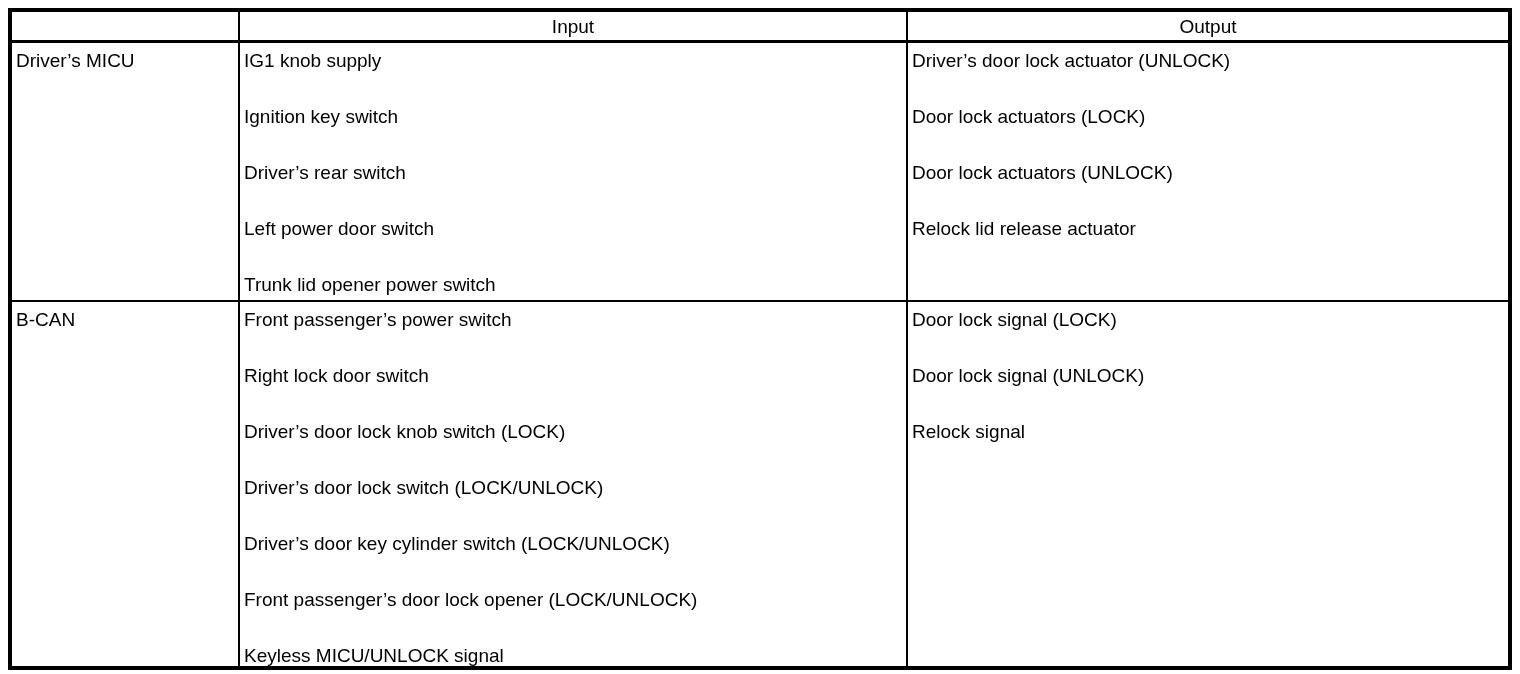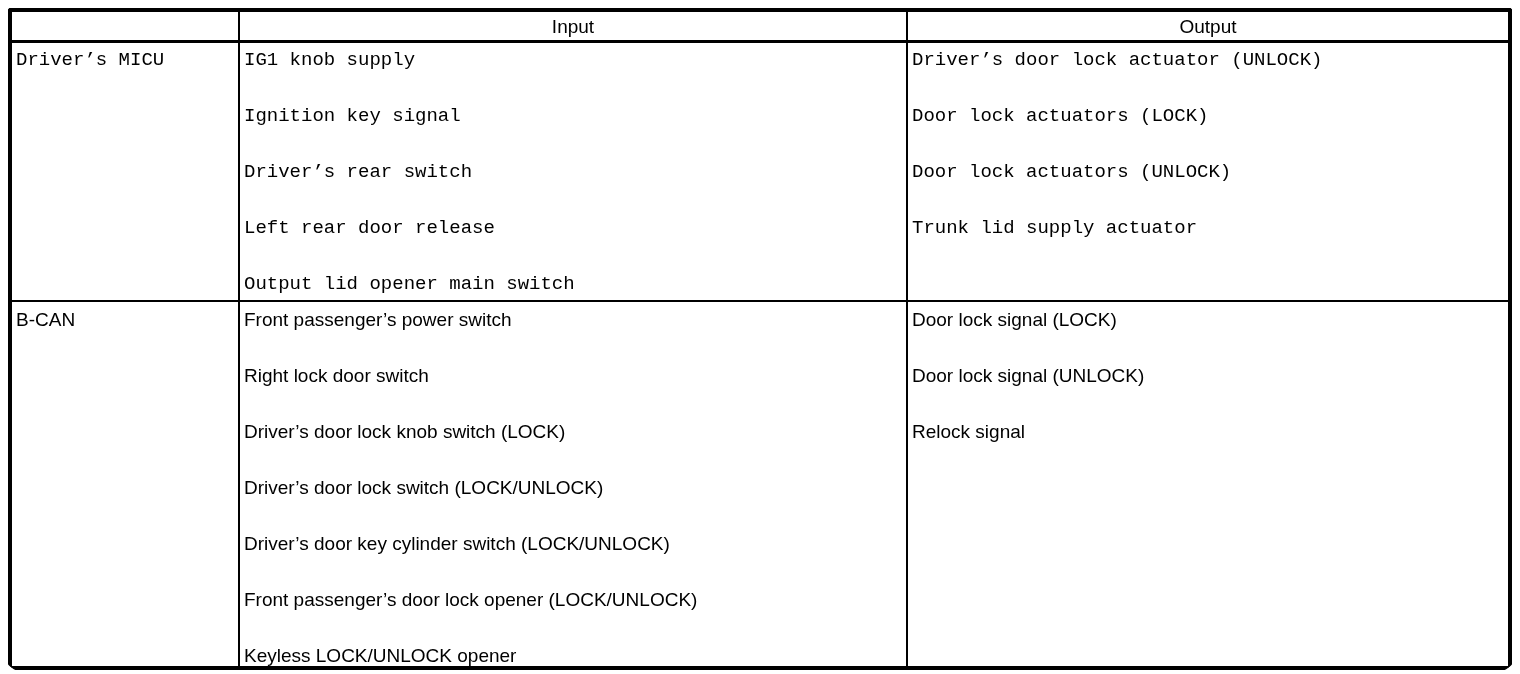--- a/index.html
+++ b/index.html
@@ -10,21 +10,20 @@
     height: 674px;
     font-family: "Liberation Sans", sans-serif;
     color: #000000;
   }
   .page {
     position: relative;
     width: 1520px;
     height: 674px;
     background: #ffffff;
     overflow: hidden;
-    border-radius: 30px;
   }
   table.io-table {
     position: absolute;
     left: 8px;
     top: 8px;
     width: 1500px;
     height: 659px;
     border-collapse: collapse;
     table-layout: fixed;
     background: #ffffff;
@@ -48,21 +47,20 @@
     padding: 0;
     line-height: 21px;
   }
   .io-table tbody td {
     vertical-align: top;
     text-align: left;
     padding: 7px 6px 0 4px;
   }
   .io-table tbody tr.row-micu td {
     height: 250px;
-    font-family: Liberation Mono, monospace;
   }
   .cell-line {
     margin: 0 0 35px 0;
     line-height: 21px;
     white-space: nowrap;
   }
   .cell-line:last-child {
     margin-bottom: 0;
   }
 </style>
@@ -83,44 +81,44 @@
         <th>Output</th>
       </tr>
     </thead>
     <tbody>
       <tr class="row-micu">
         <td>
           <p class="cell-line">Driver’s MICU</p>
         </td>
         <td>
           <p class="cell-line">IG1 knob supply</p>
-          <p class="cell-line">Ignition key signal</p>
+          <p class="cell-line">Ignition key switch</p>
           <p class="cell-line">Driver’s rear switch</p>
-          <p class="cell-line">Left rear door release</p>
-          <p class="cell-line">Output lid opener main switch</p>
+          <p class="cell-line">Left power door switch</p>
+          <p class="cell-line">Trunk lid opener power switch</p>
         </td>
         <td>
           <p class="cell-line">Driver’s door lock actuator (UNLOCK)</p>
           <p class="cell-line">Door lock actuators (LOCK)</p>
           <p class="cell-line">Door lock actuators (UNLOCK)</p>
-          <p class="cell-line">Trunk lid supply actuator</p>
+          <p class="cell-line">Relock lid release actuator</p>
         </td>
       </tr>
       <tr class="row-bcan">
         <td>
           <p class="cell-line">B-CAN</p>
         </td>
         <td>
           <p class="cell-line">Front passenger’s power switch</p>
           <p class="cell-line">Right lock door switch</p>
           <p class="cell-line">Driver’s door lock knob switch (LOCK)</p>
           <p class="cell-line">Driver’s door lock switch (LOCK/UNLOCK)</p>
           <p class="cell-line">Driver’s door key cylinder switch (LOCK/UNLOCK)</p>
           <p class="cell-line">Front passenger’s door lock opener (LOCK/UNLOCK)</p>
-          <p class="cell-line">Keyless LOCK/UNLOCK opener</p>
+          <p class="cell-line">Keyless MICU/UNLOCK signal</p>
         </td>
         <td>
           <p class="cell-line">Door lock signal (LOCK)</p>
           <p class="cell-line">Door lock signal (UNLOCK)</p>
           <p class="cell-line">Relock signal</p>
         </td>
       </tr>
     </tbody>
   </table>
 </div>

